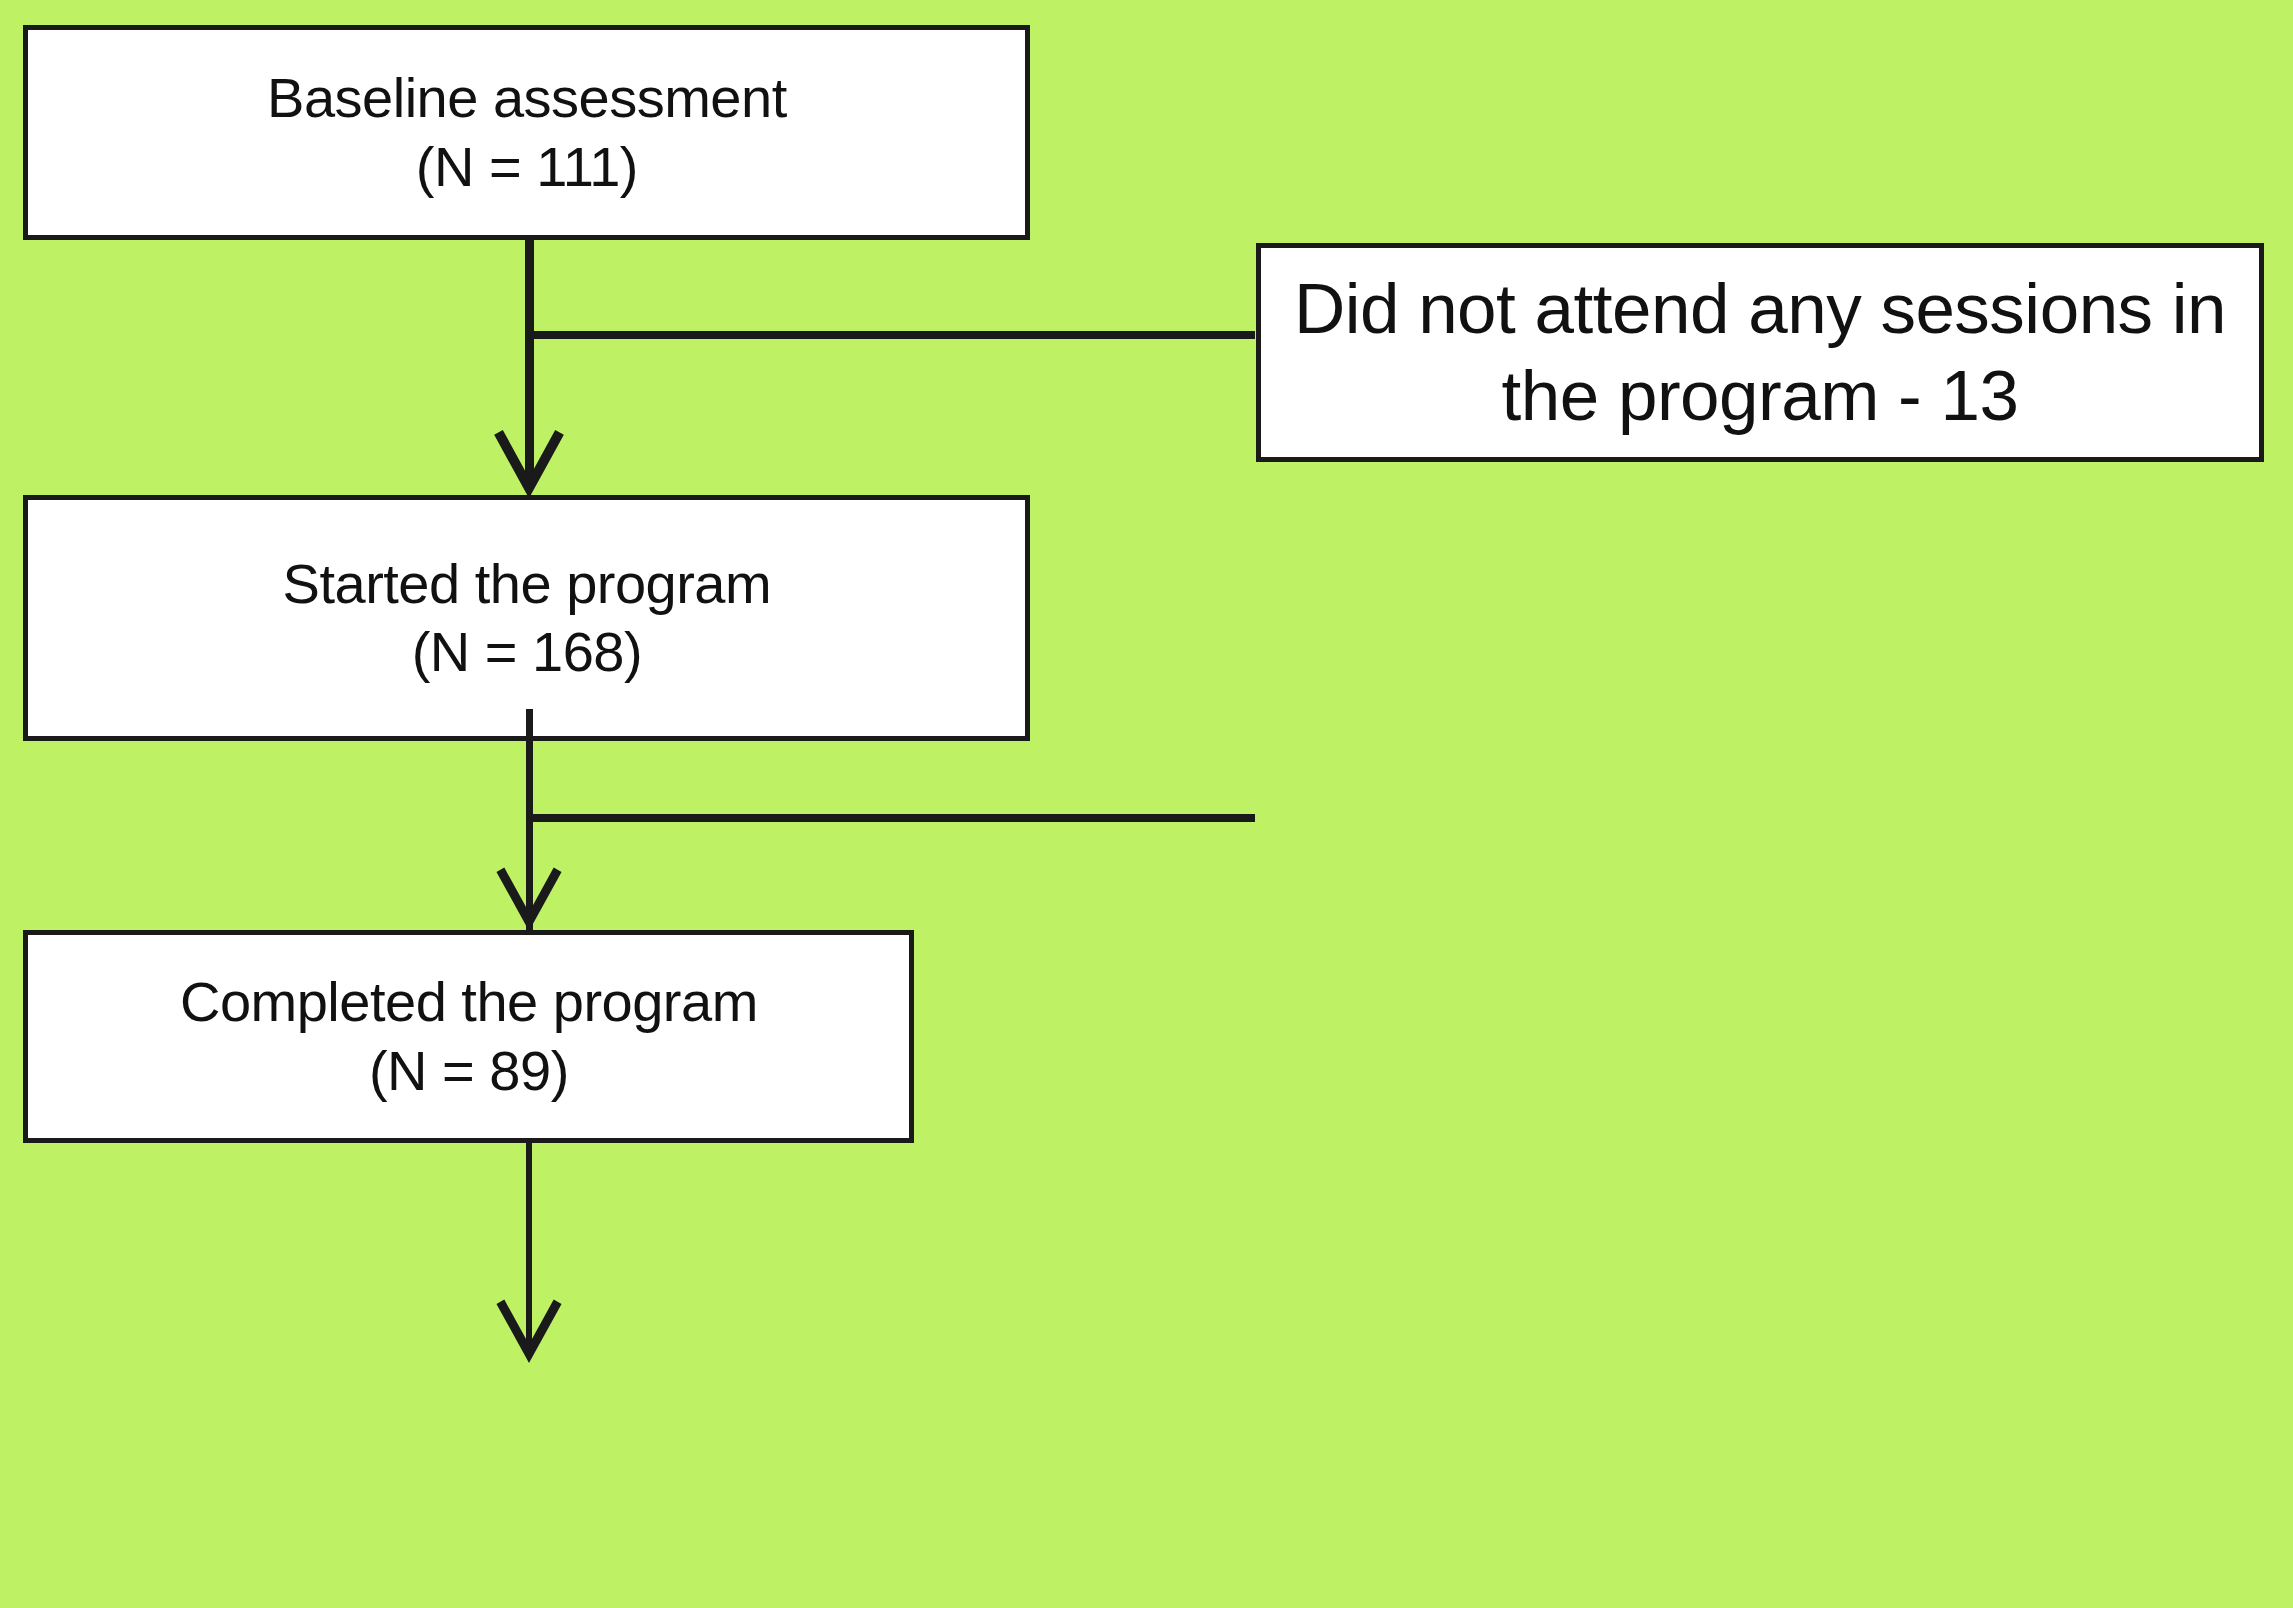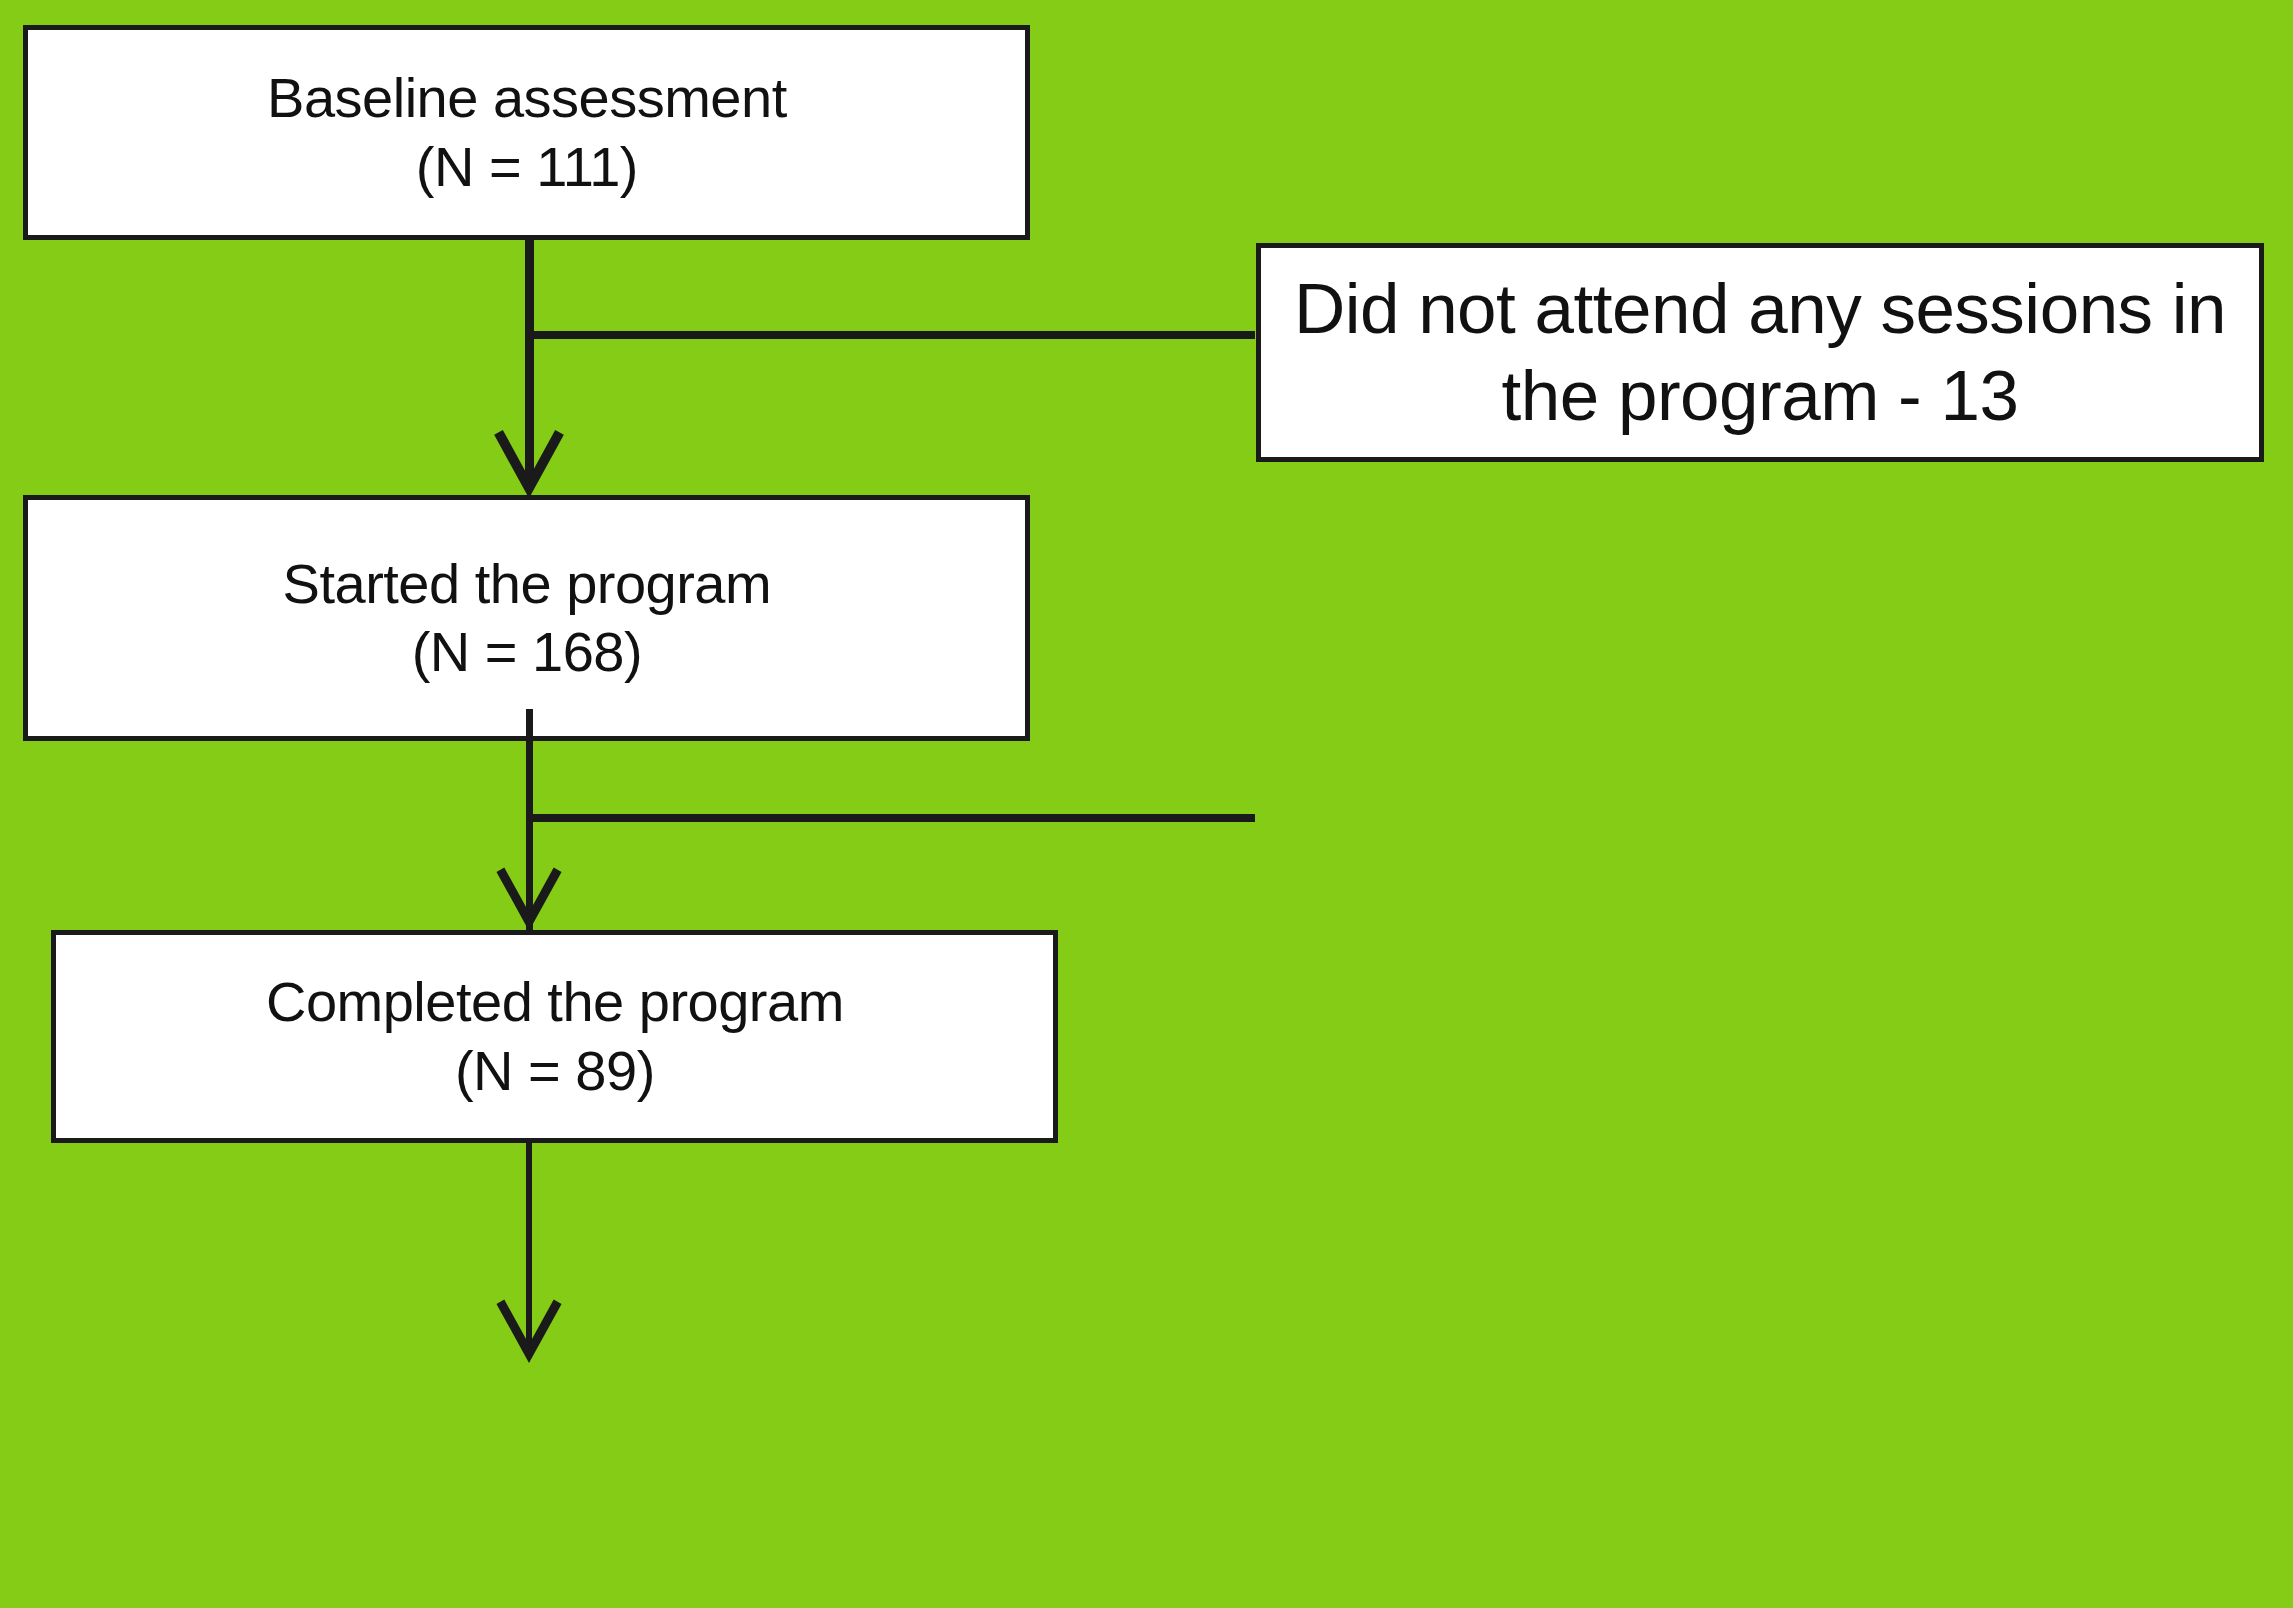--- a/index.html
+++ b/index.html
@@ -8,21 +8,21 @@
     padding: 0;
     background: #ffffff;
   }
   body {
     font-family: "Liberation Sans", sans-serif;
   }
   #canvas {
     position: relative;
     width: 2293px;
     height: 1608px;
-    background: #84cc16;
+    background: #bef264;
     overflow: hidden;
   }
   .node {
     position: absolute;
     box-sizing: border-box;
     border: 5.4px solid #1a1a1a;
     background: #ffffff;
     display: flex;
     flex-direction: column;
     align-items: center;
@@ -34,21 +34,21 @@
     letter-spacing: -0.5px;
     padding: 5.4px 16px;
   }
   .node .ln {
     display: block;
     white-space: nowrap;
   }
   
   #node-baseline   { left: 23.4px;  top: 25px;   width: 1007px; height: 215px; }
   #node-started    { left: 23.4px;  top: 495px;  width: 1007px; height: 246px; }
-  #node-completed  { left: 23.4px;  top: 930px; width: 1007px; height: 213px; margin-left: 28px; }
+  #node-completed  { left: 23.4px;  top: 930px; width: 891px; height: 213px; }
   #node-postassess { left: 23.4px;  top: 1370px; width: 1007px; height: 219px; }
   
   #node-notattend  { left: 1256px; top: 243px; width: 1008px; height: 219px; }
   #node-discont    { left: 1256px; top: 716px; width: 1008px; height: 219px; }
 
   #node-notattend, #node-discont { font-size: 71px; }
 
   
   .vline {
     position: absolute;

